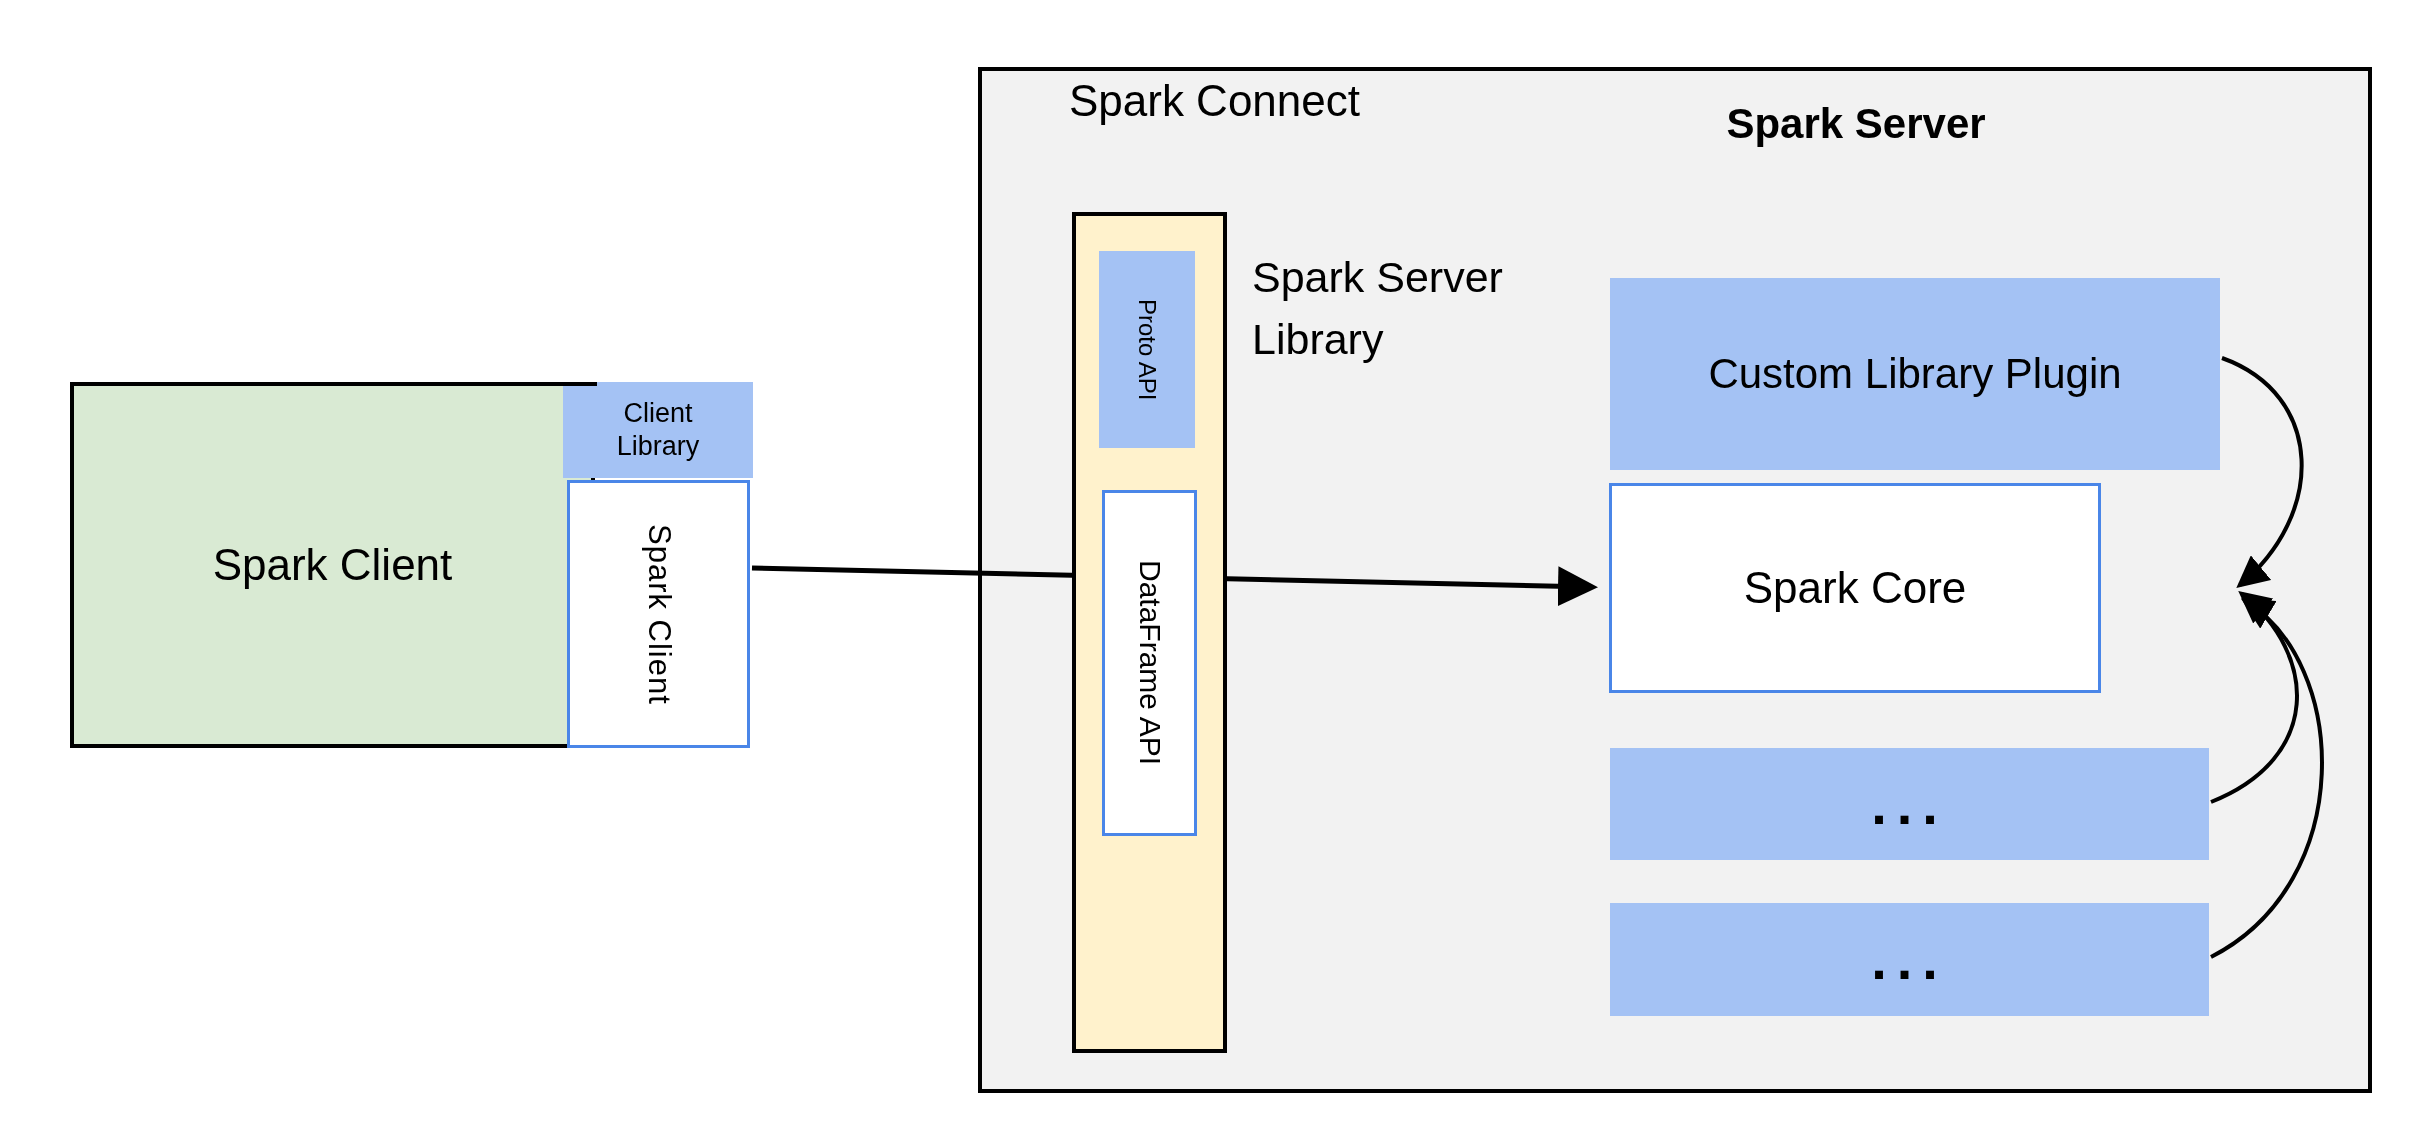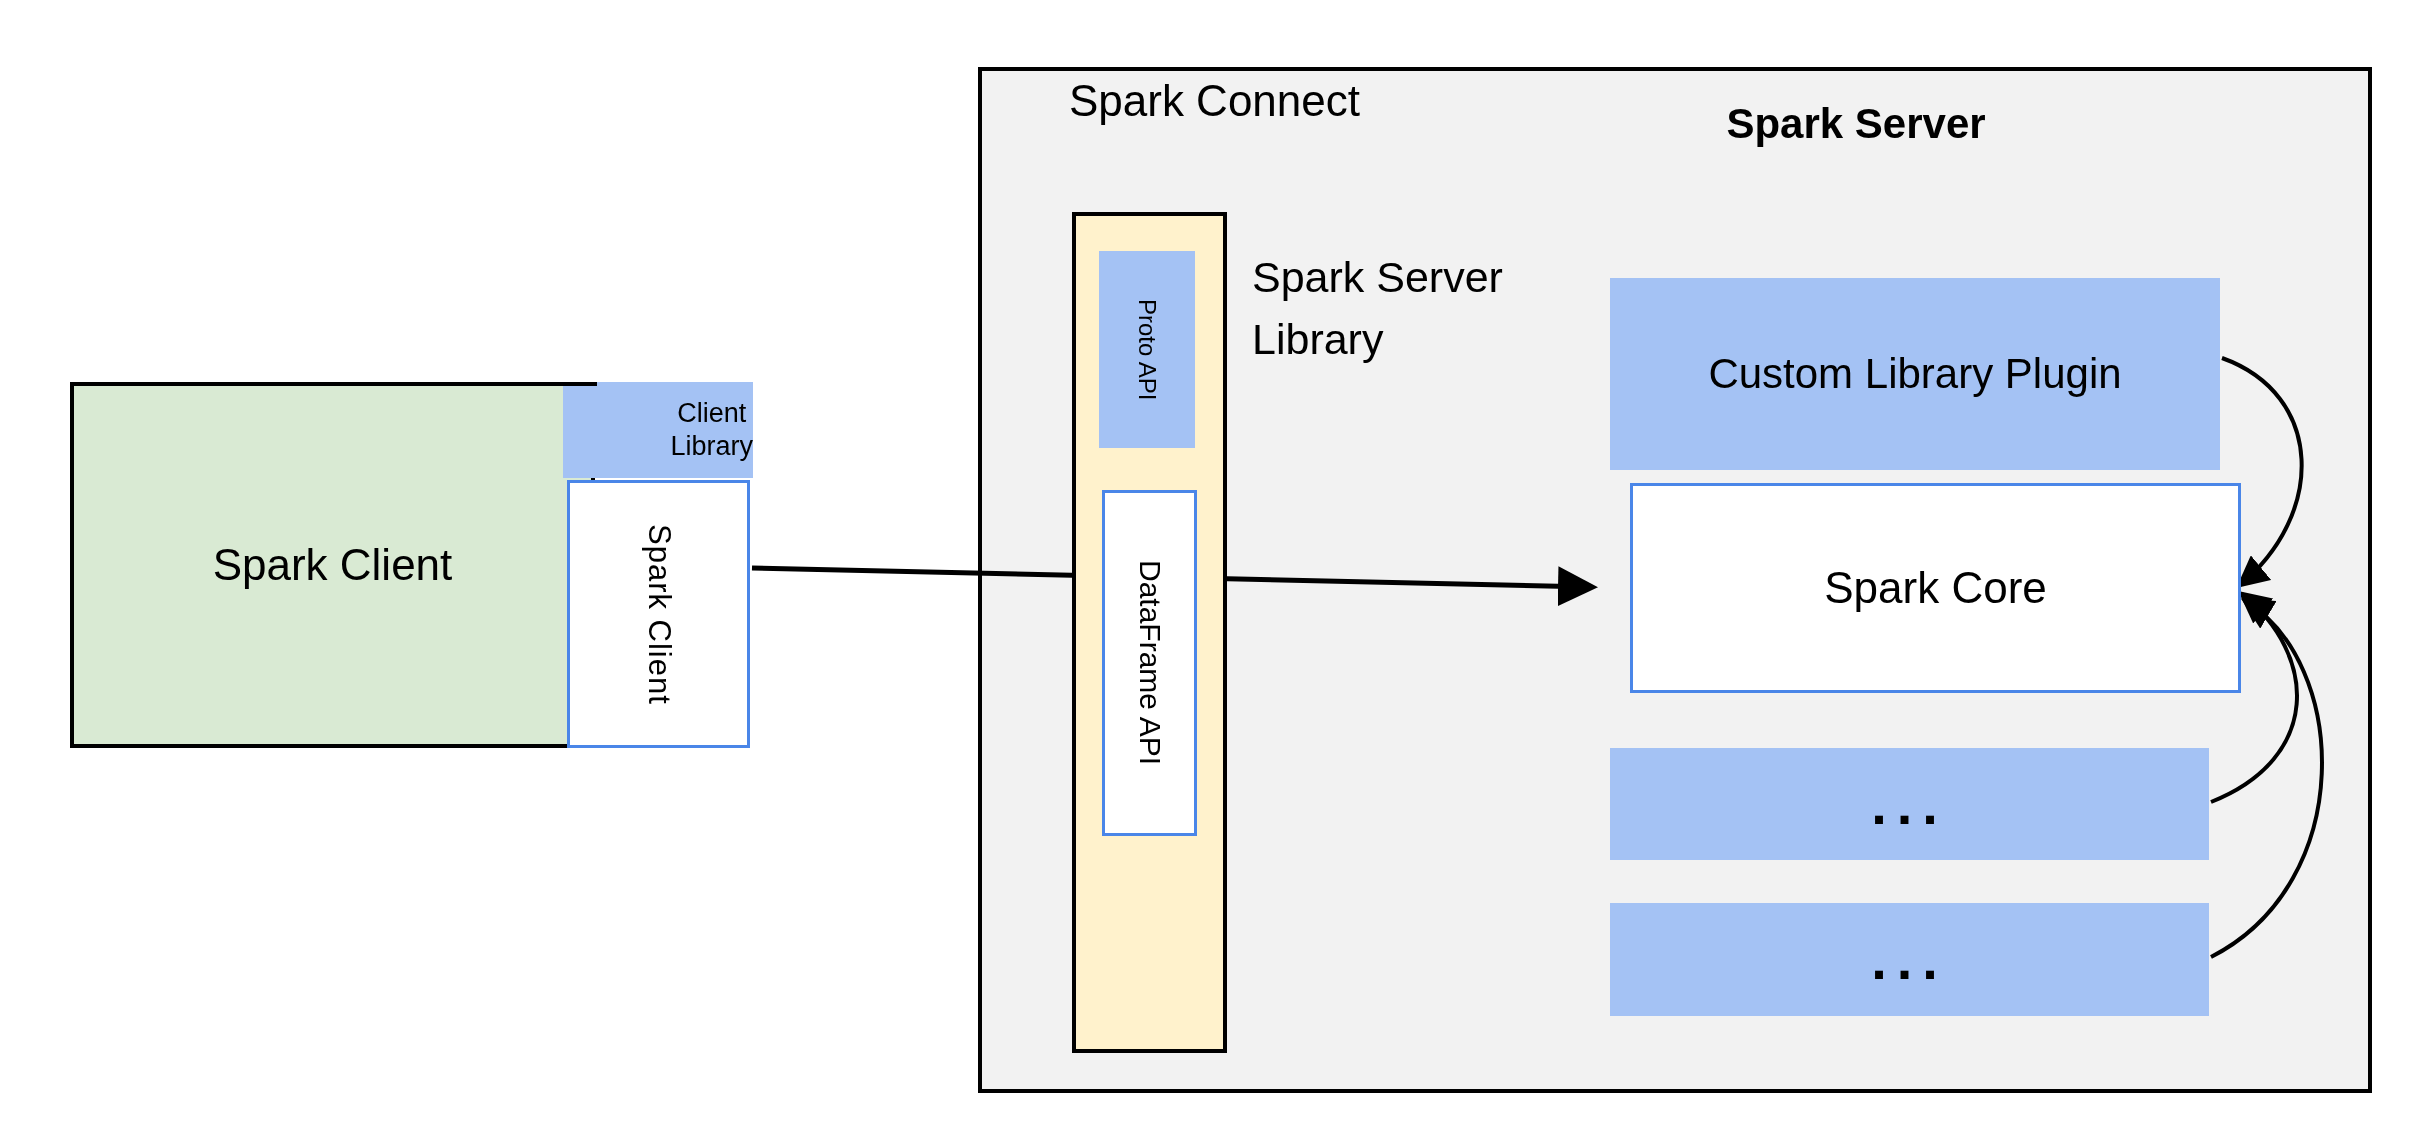--- a/index.html
+++ b/index.html
@@ -13,21 +13,21 @@
 
   .abs{position:absolute;}
   .center{display:flex; align-items:center; justify-content:center; text-align:center;}
 
   
   .green-box{left:70px; top:382px; width:525px; height:366px;
     background:var(--green-fill); border:4px solid var(--black); z-index:4;}
   .green-box .label{font-size:44px; line-height:58px;}
 
   .client-package{left:563px; top:382px; width:190px; height:96px;
-    background:var(--blue-fill); z-index:5;justify-content:flex-end;}
+    background:var(--blue-fill); z-index:5;}
   .client-package .label{font-size:27px; line-height:33px;}
 
   .spark-client-box{left:567px; top:480px; width:183px; height:268px;
     background:#fff; border:3px solid var(--blue-border); z-index:5;}
 
   .border-overlay{left:563px; top:382px; width:34px; height:4px;
     background:var(--black); z-index:6;}
 
   .vtext{writing-mode:vertical-rl;}
   .spark-client-box .vtext{font-size:31px; letter-spacing:1px;}
@@ -54,22 +54,22 @@
     background:#fff; border:3px solid var(--blue-border); z-index:5;}
   .dataframe-box .vtext{font-size:30px;}
 
   .library-label{left:1252px; top:246px; width:420px; z-index:2;
     font-size:43px; line-height:62px; text-align:left;}
 
   
   .plugin-box{left:1610px; top:278px; width:610px; height:192px;
     background:var(--blue-fill); z-index:4; font-size:42px;}
 
-  .core-box{left:1609px; top:483px; width:611px; height:210px;
-    background:#fff; border:3px solid var(--blue-border); z-index:4; font-size:44px;margin-left:21px;}
+  .core-box{left:1609px; top:483px; width:492px; height:210px;
+    background:#fff; border:3px solid var(--blue-border); z-index:4; font-size:44px;}
 
   .dots-box{left:1610px; width:599px; background:var(--blue-fill); z-index:4;
     font-size:56px; font-weight:bold; letter-spacing:10px;}
   .dots-top{top:748px; height:112px;}
   .dots-bottom{top:903px; height:113px;}
 
   
   svg.arrows{position:absolute; left:0; top:0; z-index:3;}
 </style>
 </head>

